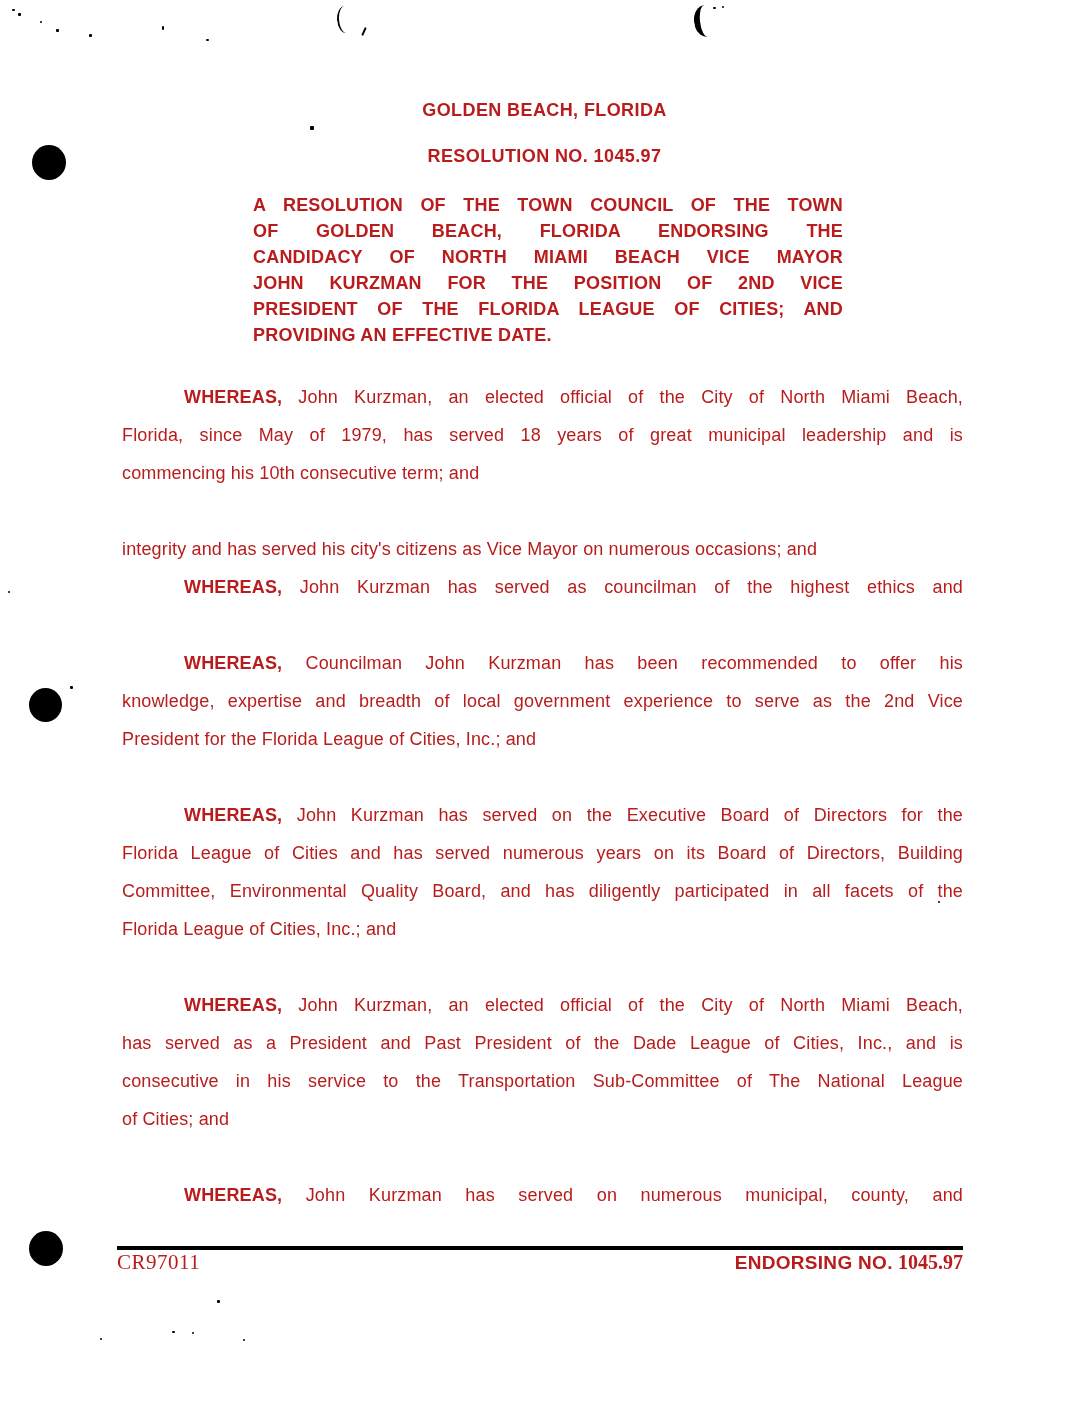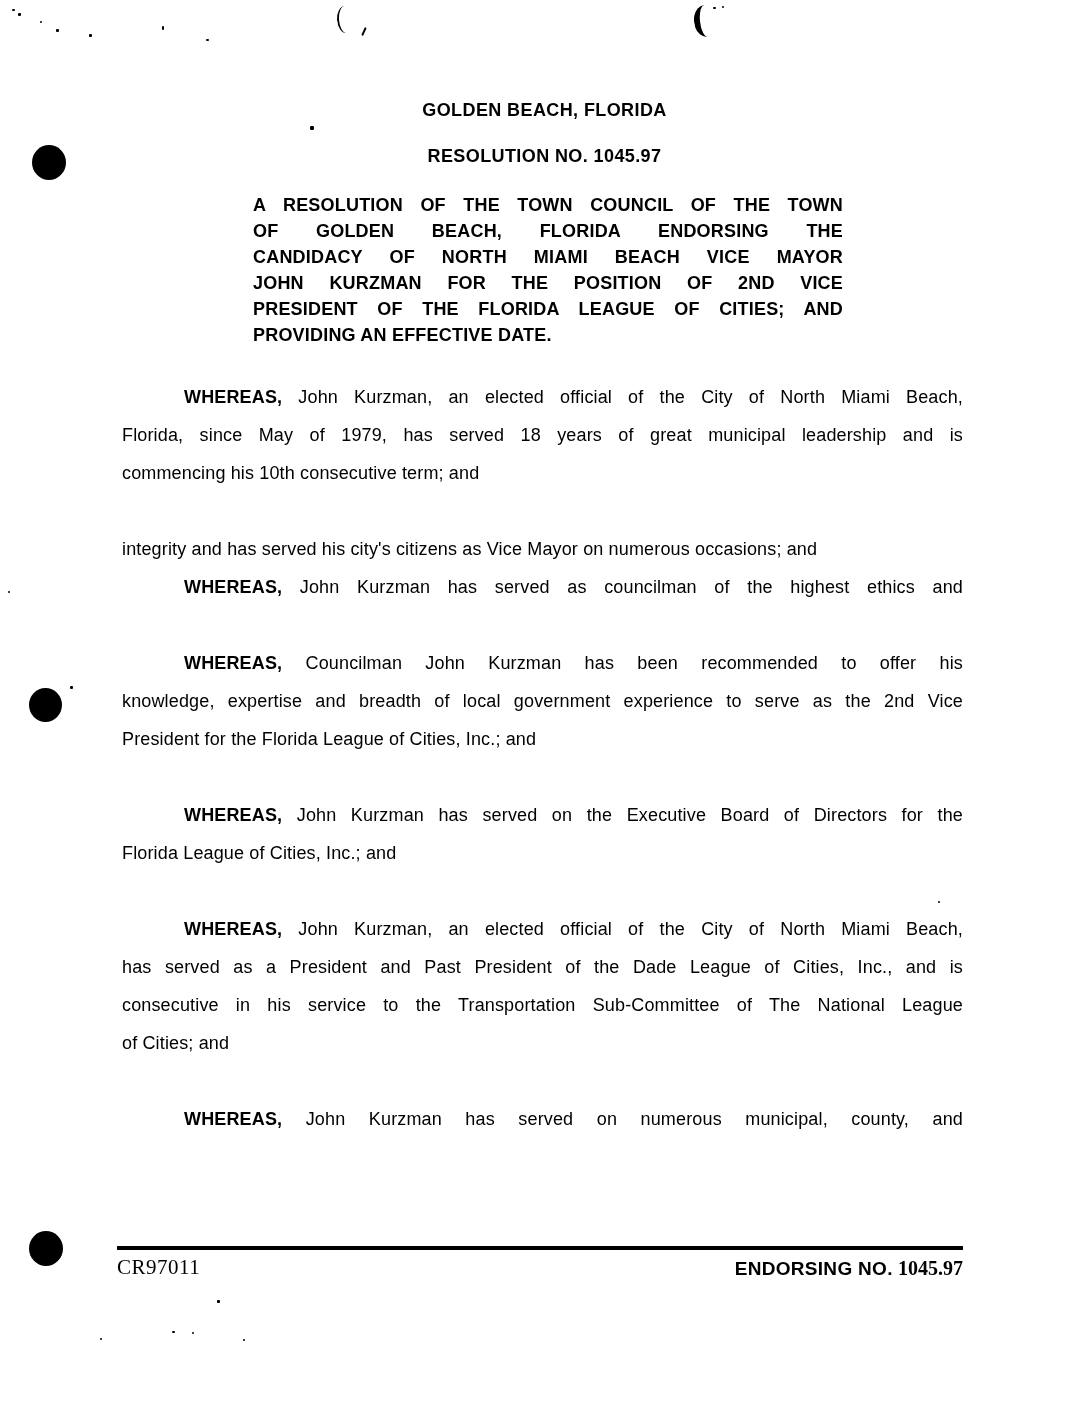--- a/index.html
+++ b/index.html
@@ -1,20 +1,20 @@
 <!DOCTYPE html>
 <html><head>
 <meta charset="utf-8">
 <style>
   html,body{margin:0;padding:0;background:#ffffff;}
   .page{
     position:relative;
     width:1089px;height:1403px;
     background:#ffffff;
-    color:#000000;
+    color:#b91c1c;
     font-family:"Liberation Sans","DejaVu Sans",sans-serif;
     overflow:hidden;
   }
   
   .punch{position:absolute;background:#000;border-radius:50%;}
   .punch1{left:32px;top:145px;width:34px;height:35px;}
   .punch2{left:29px;top:688px;width:33px;height:34px;}
   .punch3{left:29px;top:1231px;width:34px;height:35px;}
   .speck{position:absolute;background:#000;border-radius:1px;}
   .paren-light{
@@ -51,21 +51,21 @@
     font-size:18px;letter-spacing:.15px;
   }
   .para{margin:0 0 38px 0;padding:0;}
   .line{display:block;line-height:38px;}
   .line.just{text-align:justify;text-align-last:justify;text-justify:inter-word;}
   .line.first{padding-left:62px;}
   .lead{font-weight:bold;}
   
   .footer{position:absolute;left:117px;top:1246px;width:846px;}
   .footer-rule{height:4px;background:#000;}
-  .footer-row{display:flex;justify-content:space-between;align-items:flex-end;margin-top:5px;}
+  .footer-row{display:flex;justify-content:space-between;align-items:center;}
   .doc-code{font-family:"Liberation Serif","DejaVu Serif",serif;font-size:21px;letter-spacing:.5px;}
   .res-right{font-size:19px;}
   .res-label{font-weight:bold;letter-spacing:.3px;}
   .res-num{font-family:"Liberation Serif","DejaVu Serif",serif;font-weight:bold;font-size:20px;}
 </style>
 </head>
 <body>
 
 <div class="page">
 
@@ -120,20 +120,22 @@
     </p>
 
     <p class="para">
       <span class="line first just"><b class="lead">WHEREAS,</b> <span>Councilman John Kurzman has been recommended to offer his</span></span>
       <span class="line just">knowledge, expertise and breadth of local government experience to serve as the 2nd Vice</span>
       <span class="line">President for the Florida League of Cities, Inc.; and</span>
     </p>
 
     <p class="para">
       <span class="line first just"><b class="lead">WHEREAS,</b> <span>John Kurzman has served on the Executive Board of Directors for the</span></span>
+      <span class="line just">Florida League of Cities and has served numerous years on its Board of Directors, Building</span>
+      <span class="line just">Committee, Environmental Quality Board, and has diligently participated in all facets of the</span>
       <span class="line">Florida League of Cities, Inc.; and</span>
     </p>
 
     <p class="para">
       <span class="line first just"><b class="lead">WHEREAS,</b> <span>John Kurzman, an elected official of the City of North Miami Beach,</span></span>
       <span class="line just">has served as a President and Past President of the Dade League of Cities, Inc., and is</span>
       <span class="line just">consecutive in his service to the Transportation Sub-Committee of The National League</span>
       <span class="line">of Cities; and</span>
     </p>
 

